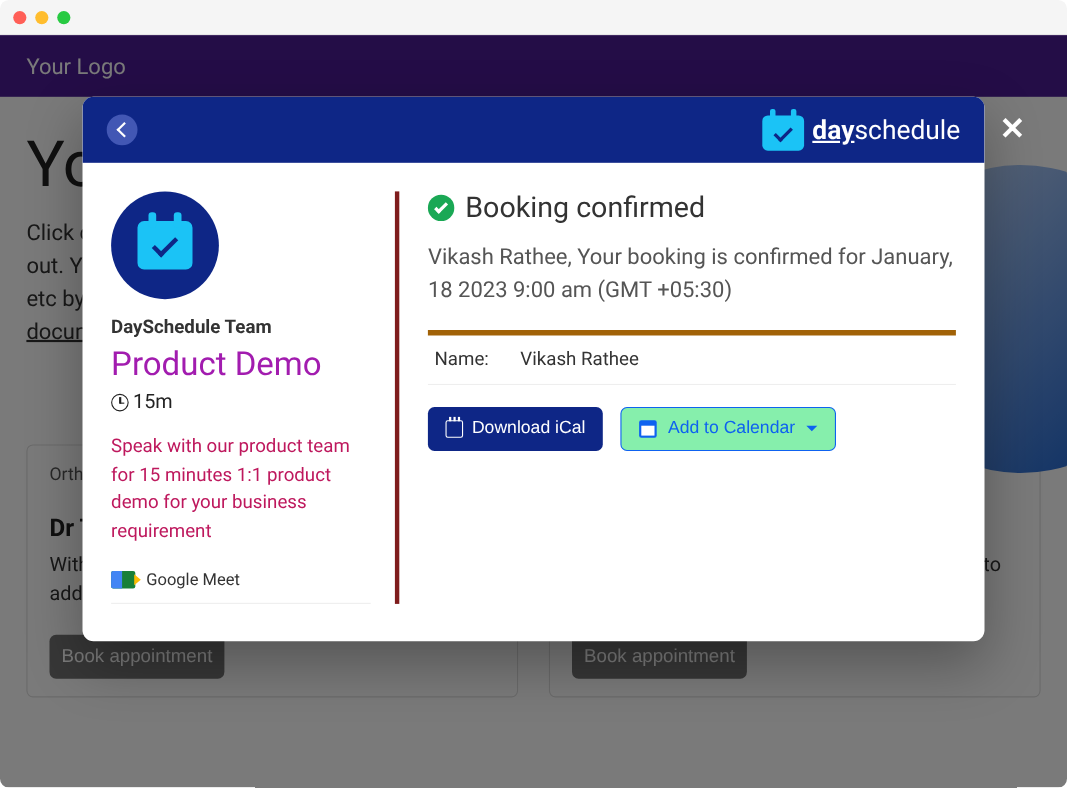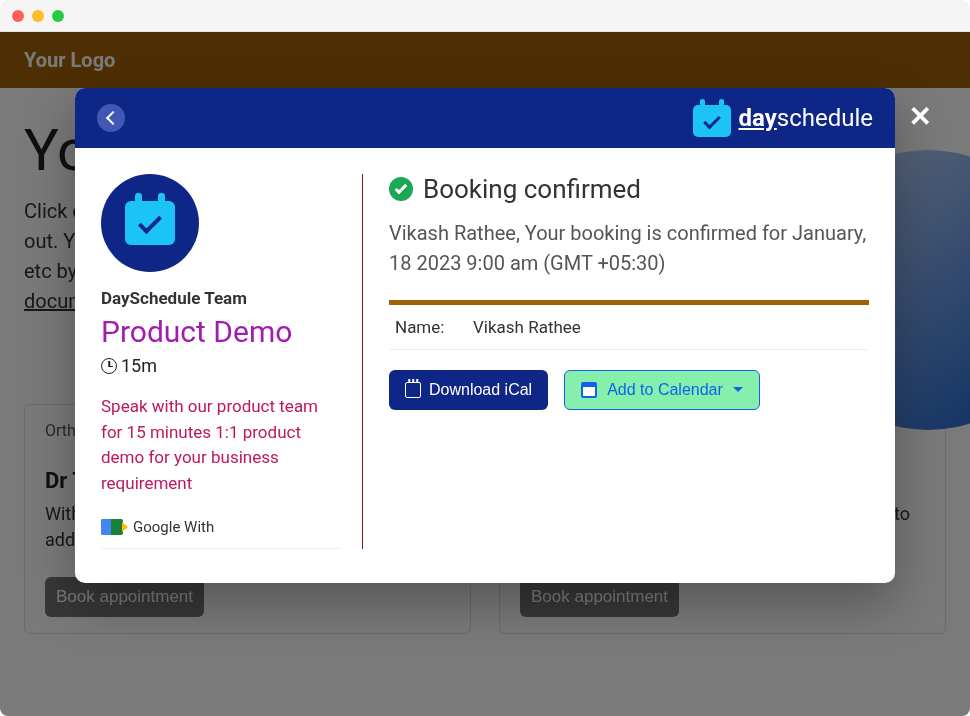--- a/index.html
+++ b/index.html
@@ -6,21 +6,21 @@
     body { font-family: -apple-system, BlinkMacSystemFont, "Segoe UI", Roboto, sans-serif; width: 970px; height: 716px; overflow: hidden; background: #fff; }
     
     .window { width: 100%; height: 100%; border-radius: 8px; overflow: hidden; background: #fff; position: relative; }
     
     .titlebar { height: 32px; background: #f5f5f5; display: flex; align-items: center; padding: 0 12px; gap: 8px; border-bottom: 1px solid #e5e5e5; }
     .traffic-light { width: 12px; height: 12px; border-radius: 50%; }
     .tl-red { background: #ff5f57; }
     .tl-yellow { background: #ffbd2e; }
     .tl-green { background: #28ca42; }
     
-    .topbar { background: #a16207; color: #fff; padding: 16px 24px; font-size: 20px; font-weight: 700; }
+    .topbar { background: #4c1d95; color: #fff; padding: 16px 24px; font-size: 20px; font-weight: 400; }
     
     .page { padding: 28px 24px; }
     .page-title { font-size: 58px; font-weight: 400; color: #222; margin-bottom: 12px; }
     .page-desc { font-size: 20px; color: #333; line-height: 1.5; max-width: 680px; }
     .page-desc a { color: #333; text-decoration: underline; }
     
     .hero-img { position: absolute; right: 0; top: 150px; width: 280px; height: 280px; background: linear-gradient(135deg,#d4e5ff 20%,#2b6ed5 100%); border-radius: 8px; clip-path: circle(140px at 85% 50%); }
     
     .cards-row { display: flex; gap: 28px; padding: 0 24px; margin-top: 60px; }
     .card { flex: 1; border: 1px solid #ddd; border-radius: 6px; padding: 16px 20px; }
@@ -44,21 +44,21 @@
     .brand-cal::before, .brand-cal::after { content:""; position:absolute; top:-6px; width:5px; height:10px; background:#1bc3f6; border-radius:2px; }
     .brand-cal::before { left:7px; } .brand-cal::after { right:7px; }
     .brand-check { width:16px; height:9px; border-left:3px solid #0e2686; border-bottom:3px solid #0e2686; transform: rotate(-45deg); margin-top:-2px; }
     .brand-text { font-size: 24px; color:#fff; }
     .brand-text .bold { font-weight: 700; text-decoration: underline; }
     
     .close-x { position: absolute; right: 38px; top: 68px; color: #fff; font-size: 28px; font-weight: 700; cursor: pointer; }
     
     .modal-body { display: flex; padding: 26px 26px 34px 26px; gap: 0; }
     
-    .left-col { width: 262px; padding-right: 22px; border-right: 1px solid #7f1d1d; }
+    .left-col { width: 262px; padding-right: 22px; border-right: 4px solid #7f1d1d; }
     .avatar { width: 98px; height: 98px; background: #0e2686; border-radius: 50%; display:flex; align-items:center; justify-content:center; margin-bottom: 16px; }
     .avatar-cal { width: 50px; height: 44px; background: #1bc3f6; border-radius: 6px; position: relative; display:flex; align-items:center; justify-content:center; }
     .avatar-cal::before, .avatar-cal::after { content:""; position:absolute; top:-8px; width:7px; height:14px; background:#1bc3f6; border-radius:3px; }
     .avatar-cal::before { left:10px; } .avatar-cal::after { right:10px; }
     .avatar-check { width:22px; height:12px; border-left:4px solid #0e2686; border-bottom:4px solid #0e2686; transform: rotate(-45deg); margin-top:-3px; }
     
     .team-name { font-size: 17px; font-weight: 700; color: #333; margin-bottom: 6px; }
     .event-title { font-size: 30px; color: #a21caf; margin-bottom: 6px; }
     .duration-row { display: flex; align-items: center; gap: 4px; font-size: 18px; color: #222; margin-bottom: 18px; }
     .clock-ic { width:16px; height:16px; border:1.8px solid #222; border-radius:50%; position:relative; }
@@ -156,21 +156,21 @@
             </div>
           <div class="team-name">DaySchedule Team</div>
           <div class="event-title">Product Demo</div>
           <div class="duration-row">
             <span class="clock-ic"></span>
             <span>15m</span>
           </div>
           <div class="event-desc">Speak with our product team for 15 minutes 1:1 product demo for your business requirement</div>
           <div class="meet-row">
             <span class="meet-ic"></span>
-            <span>Google With</span>
+            <span>Google Meet</span>
           </div>
         </div>
         <div class="right-col">
           <div class="confirm-row">
             <span class="check-badge">
                 <span class="check-inner"></span>
               </span>
             <span class="confirm-title">Booking confirmed</span>
           </div>
           <div class="confirm-sub">Vikash Rathee, Your booking is confirmed for January, 18 2023 9:00 am (GMT +05:30)</div>

